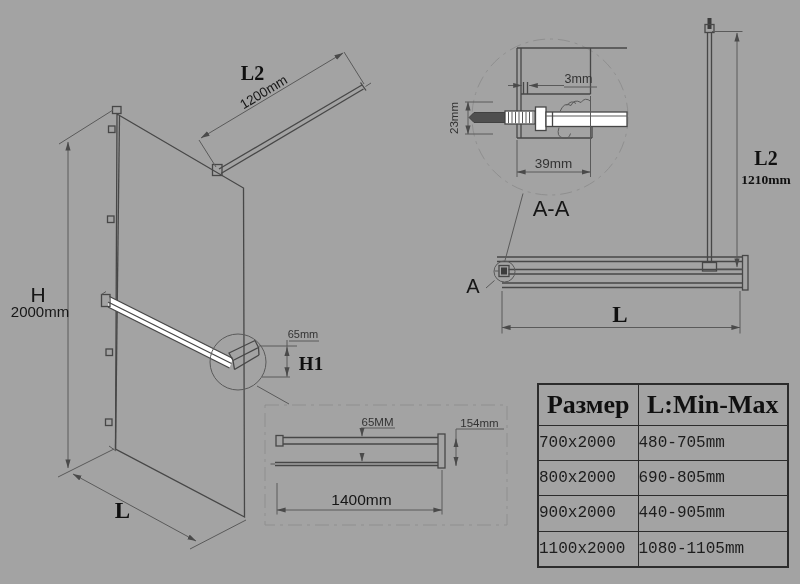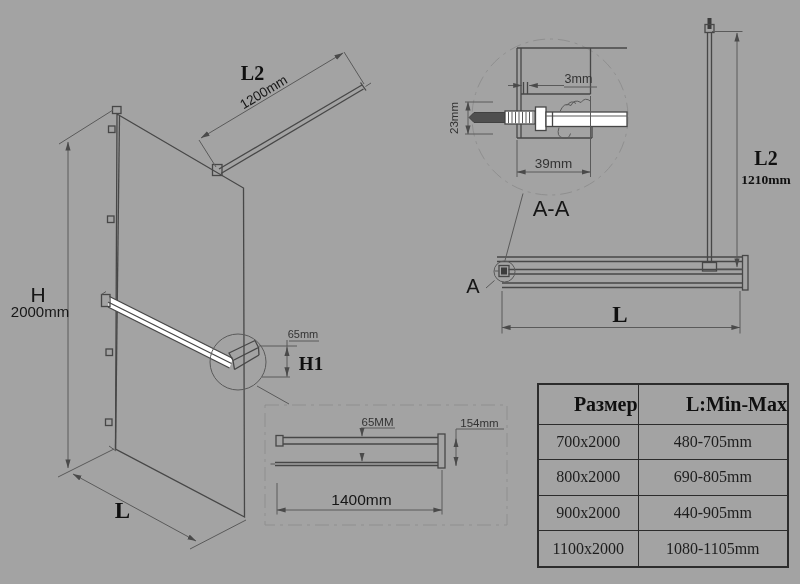--- a/index.html
+++ b/index.html
@@ -17,25 +17,25 @@
   text{fill:#161616;}
   .sans {font-family:"Liberation Sans",sans-serif;}
   .serifb{font-family:"Liberation Serif",serif;font-weight:bold;fill:#101010;}
   .dimtxt{font-family:"Liberation Sans",sans-serif;fill:#333333;}
 
   
   .size-table-wrap{position:absolute;left:537px;top:383px;width:250px;height:185px;}
   table.sizes{border-collapse:collapse;width:100%;height:100%;table-layout:fixed;
               border:2.2px solid #2c2c2c;}
   table.sizes col.c1{width:100px;} table.sizes col.c2{width:150px;}
-  table.sizes th{font-family:"Liberation Serif",serif;font-weight:bold;font-size:20px;
-                 color:#101010;border:1.6px solid #2c2c2c;height:29px;text-align:right;
+  table.sizes th{font-family:"Liberation Serif",serif;font-weight:bold;font-size:26px;
+                 color:#101010;border:1.6px solid #2c2c2c;height:29px;text-align:center;
                  vertical-align:middle;padding:0;}
-  table.sizes td{font-family:Liberation Serif, serif;font-size:16px;color:#1d1d1d;
-                 border:1.6px solid #2c2c2c;text-align:center;vertical-align:middle;
+  table.sizes td{font-family:Liberation Mono, monospace;font-size:16px;color:#1d1d1d;
+                 border:1.6px solid #2c2c2c;vertical-align:middle;
                  padding:0;height:26px;}
 </style>
 </head>
 <body>
 
 <div id="stage">
 
 <svg id="drawing" width="800" height="584" viewBox="0 0 800 584" xmlns="http://www.w3.org/2000/svg">
   <defs>
     <marker id="ae" markerUnits="userSpaceOnUse" markerWidth="10" markerHeight="7" refX="8.6" refY="2.6" orient="auto">

